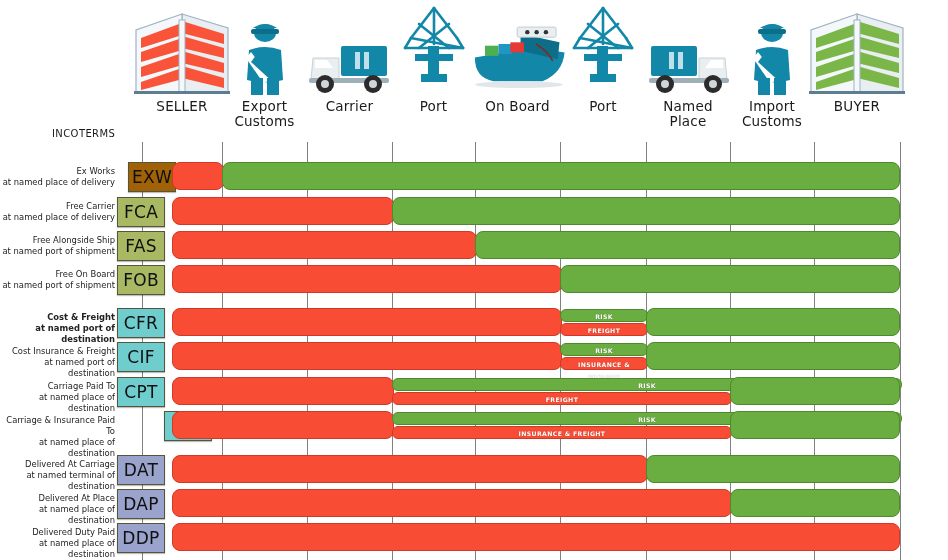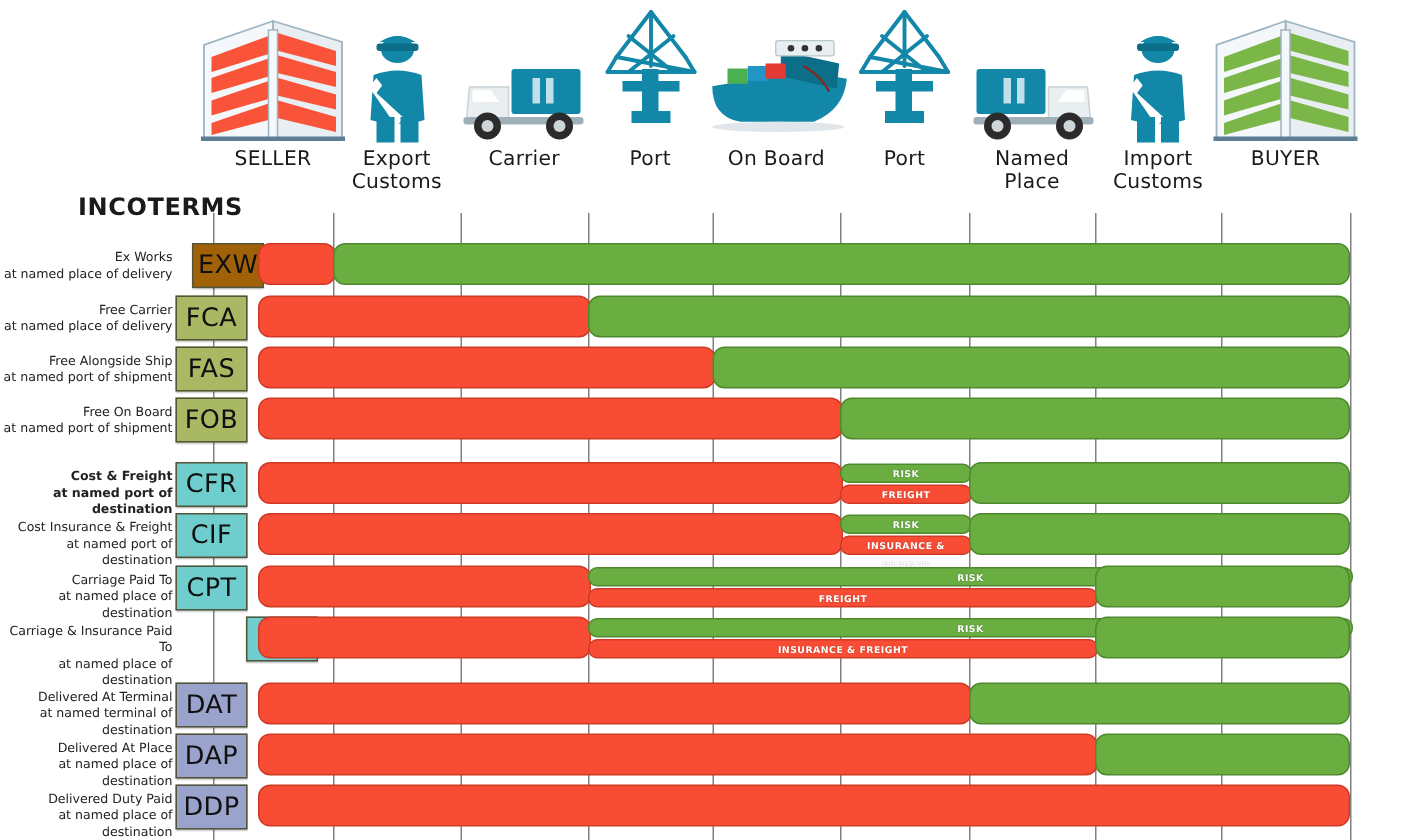--- a/index.html
+++ b/index.html
@@ -11,21 +11,21 @@
 
   
   .gridline{position:absolute;top:142px;height:418px;width:1px;background:#6b6b6b;opacity:.85;}
 
   
   .col-head{position:absolute;text-align:center;}
   .col-icon{height:92px;display:flex;align-items:flex-end;justify-content:center;}
   .col-label{font-size:13.5px;color:#1b1b1b;line-height:15px;letter-spacing:.2px;padding-top:3px;}
 
   .incoterms-title{
-    position:absolute;left:52px;top:128px;font-size:16px;font-weight:bold;
+    position:absolute;left:52px;top:128px;font-size:10px;font-weight:normal;
     color:#1b1b1b;letter-spacing:.4px;
   }
 
   
   .row-label{
     position:absolute;right:0;width:118px;text-align:right;
     font-size:8.4px;color:#222;line-height:11px;
   }
   .row-label .l1{display:block;}
   .row-label .l2{display:block;}
@@ -312,21 +312,21 @@
       <div class="code-box" style="left: 117px; top: 411px; background: rgb(111, 205, 205); margin-left: 47px;">CIP</div>
       <div class="bar seller full" style="left: 172px; width: 222px; top: 411px;"></div>
       <div class="bar buyer half" style="left: 392px; width: 510px; top: 412px;">
         <span class="tag">RISK</span>
       </div>
       <div class="bar seller half" style="left: 392px; width: 340px; top: 426px;">
         <span class="tag">INSURANCE &amp; FREIGHT</span>
       </div>
       <div class="bar buyer full" style="left: 730px; width: 170px; top: 411px;"></div>
       <div class="row-label" style="top: 459px; left: 0px; width: 115px;">
-        <span class="l1">Delivered At Terminal</span>
+        <span class="l1">Delivered At Carriage</span>
         <span class="l2">at named terminal of destination</span>
       </div>
       <div class="code-box" style="left: 117px; top: 455px; background: rgb(154, 163, 203);">DAT</div>
       <div class="bar seller full" style="left: 172px; width: 476px; top: 455px;"></div>
       <div class="bar buyer full" style="left: 646px; width: 254px; top: 455px;"></div>
       <div class="row-label" style="top: 493px; left: 0px; width: 115px;">
         <span class="l1">Delivered At Place</span>
         <span class="l2">at named place of destination</span>
       </div>
       <div class="code-box" style="left: 117px; top: 489px; background: rgb(154, 163, 203); text-align: center;">DAP</div>

